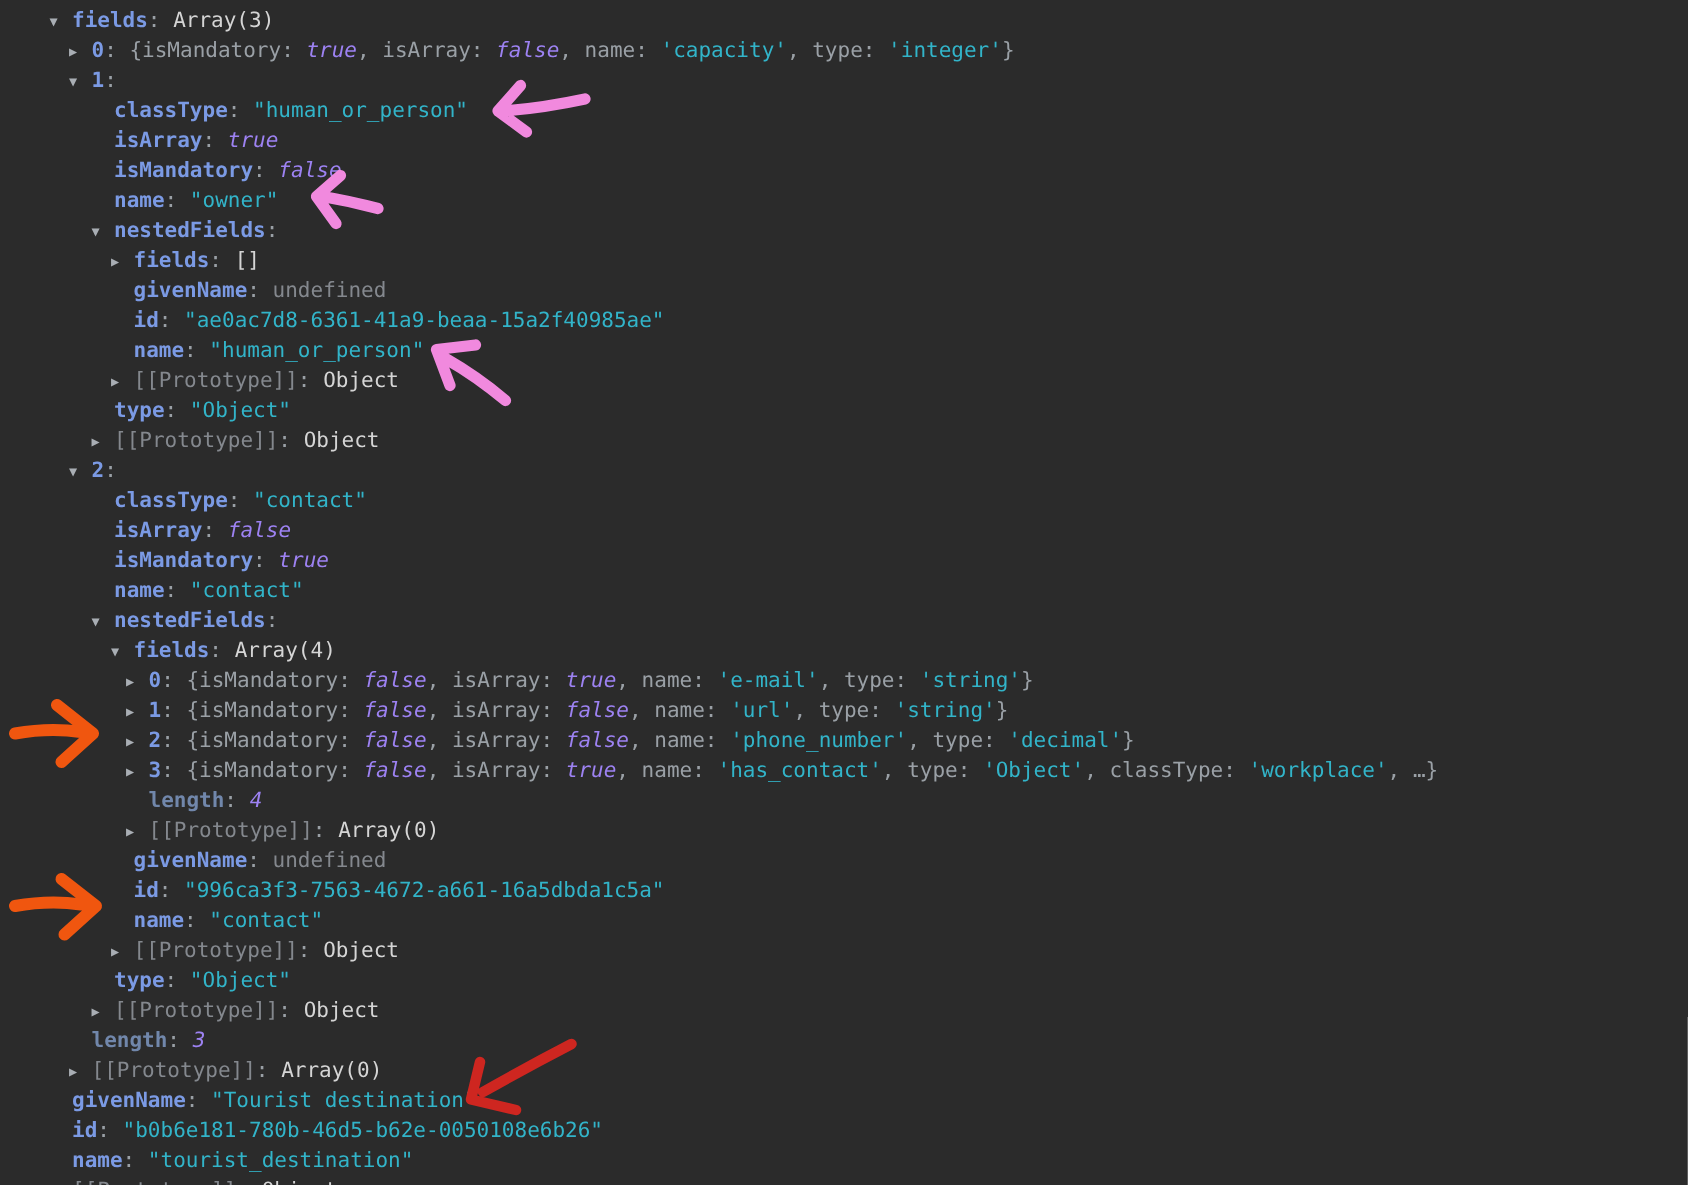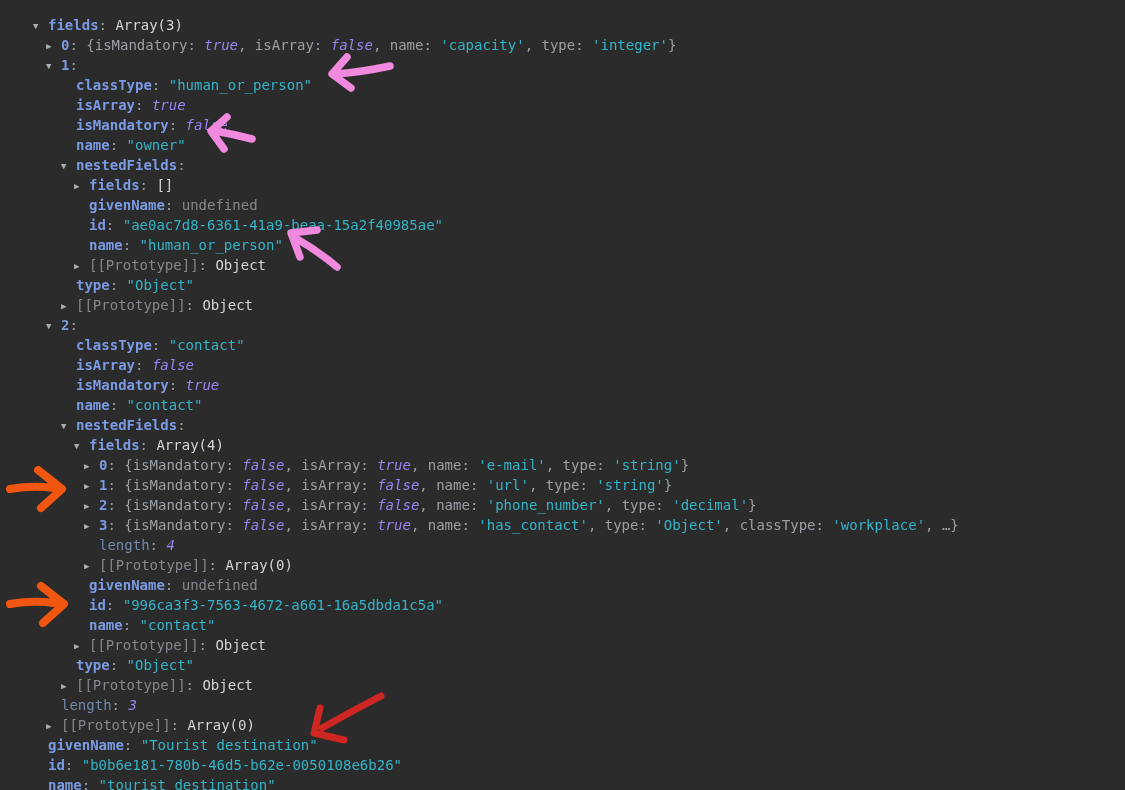--- a/index.html
+++ b/index.html
@@ -2,37 +2,37 @@
 <html style="--bg: #2b2b2b; --key: #7b9ae4; --gray: #9aa0a6; --string: #32b4c9; --primitive: #9d82f2; --object: #d5d5d5; --dim: #84888e; --lengthkey: #7187ab; --expander: #a9aeb4; --arrow_pink: #f189de; --arrow_orange: #f0560f; --arrow_red: #ce2620;"><head>
 <meta charset="utf-8">
 <style>
   html,body{margin:0;padding:0;}
   body{width:1125px;height:790px;overflow:hidden;}
   .console{
     position:absolute;inset:0;
     background:var(--bg);
     font-family:"DejaVu Sans Mono","Liberation Mono",monospace;
     font-size:14px;line-height:20px;
-    padding-top:15px;
+    padding-top:4px;
     box-sizing:border-box;
     white-space:pre;
   }
   .row{height:20px;}
   .expander{
     display:inline-block;width:15px;
     font-size:9px;color:var(--expander);
     vertical-align:1px;
   }
   .k{color:var(--key);font-weight:bold;}
   .g{color:var(--gray);}
   .s{color:var(--string);margin-top:46px;}
   .p{color:var(--primitive);font-style:italic;}
   .w{color:var(--object);}
   .d{color:var(--dim);}
-  .lk{color:var(--lengthkey);font-weight:normal;}
+  .lk{color:var(--lengthkey);font-weight:bold;}
   .overlay{
     position:absolute;inset:0;
     pointer-events:none;
   }
 </style>
 </head>
 <body>
 
 <div class="console"><div class="row" style="padding-left: 33px;"><span class="expander">▼</span><span class="k">fields</span><span class="g">: </span><span class="w">Array(3)</span></div><div class="row" style="padding-left: 46px;"><span class="expander">▶</span><span class="k">0</span><span class="g">: {isMandatory: </span><span class="p">true</span><span class="g">, isArray: </span><span class="p">false</span><span class="g">, name: </span><span class="s">'capacity'</span><span class="g">, type: </span><span class="s">'integer'</span><span class="g">}</span></div><div class="row" style="padding-left: 46px;"><span class="expander">▼</span><span class="k">1</span><span class="g">:</span></div><div class="row" style="padding-left: 76px;"><span class="k">classType</span><span class="g">: </span><span class="s">"human_or_person"</span></div><div class="row" style="padding-left: 76px;"><span class="k">isArray</span><span class="g">: </span><span class="p">true</span></div><div class="row" style="padding-left: 76px;"><span class="k">isMandatory</span><span class="g">: </span><span class="p">false</span></div><div class="row" style="padding-left: 76px;"><span class="k">name</span><span class="g">: </span><span class="s">"owner"</span></div><div class="row" style="padding-left: 61px;"><span class="expander">▼</span><span class="k">nestedFields</span><span class="g">:</span></div><div class="row" style="padding-left: 74px;"><span class="expander">▶</span><span class="k">fields</span><span class="g">: </span><span class="w">[]</span></div><div class="row" style="padding-left: 89px;"><span class="k">givenName</span><span class="g">: </span><span class="d">undefined</span></div><div class="row" style="padding-left: 89px;"><span class="k">id</span><span class="g">: </span><span class="s">"ae0ac7d8-6361-41a9-beaa-15a2f40985ae"</span></div><div class="row" style="padding-left: 89px;"><span class="k">name</span><span class="g">: </span><span class="s">"human_or_person"</span></div><div class="row" style="padding-left: 74px;"><span class="expander">▶</span><span class="d">[[Prototype]]</span><span class="g">: </span><span class="w">Object</span></div><div class="row" style="padding-left: 76px;"><span class="k">type</span><span class="g">: </span><span class="s">"Object"</span></div><div class="row" style="padding-left: 61px;"><span class="expander">▶</span><span class="d">[[Prototype]]</span><span class="g">: </span><span class="w">Object</span></div><div class="row" style="padding-left: 46px;"><span class="expander">▼</span><span class="k">2</span><span class="g">:</span></div><div class="row" style="padding-left: 76px;"><span class="k">classType</span><span class="g">: </span><span class="s">"contact"</span></div><div class="row" style="padding-left: 76px;"><span class="k">isArray</span><span class="g">: </span><span class="p">false</span></div><div class="row" style="padding-left: 76px;"><span class="k">isMandatory</span><span class="g">: </span><span class="p">true</span></div><div class="row" style="padding-left: 76px;"><span class="k">name</span><span class="g">: </span><span class="s">"contact"</span></div><div class="row" style="padding-left: 61px;"><span class="expander">▼</span><span class="k">nestedFields</span><span class="g">:</span></div><div class="row" style="padding-left: 74px;"><span class="expander">▼</span><span class="k">fields</span><span class="g">: </span><span class="w">Array(4)</span></div><div class="row" style="padding-left: 84px;"><span class="expander">▶</span><span class="k">0</span><span class="g">: {isMandatory: </span><span class="p">false</span><span class="g">, isArray: </span><span class="p">true</span><span class="g">, name: </span><span class="s">'e-mail'</span><span class="g">, type: </span><span class="s">'string'</span><span class="g">}</span></div><div class="row" style="padding-left: 84px;"><span class="expander">▶</span><span class="k">1</span><span class="g">: {isMandatory: </span><span class="p">false</span><span class="g">, isArray: </span><span class="p">false</span><span class="g">, name: </span><span class="s">'url'</span><span class="g">, type: </span><span class="s">'string'</span><span class="g">}</span></div><div class="row" style="padding-left: 84px;"><span class="expander">▶</span><span class="k">2</span><span class="g">: {isMandatory: </span><span class="p">false</span><span class="g">, isArray: </span><span class="p">false</span><span class="g">, name: </span><span class="s">'phone_number'</span><span class="g">, type: </span><span class="s">'decimal'</span><span class="g">}</span></div><div class="row" style="padding-left: 84px;"><span class="expander">▶</span><span class="k">3</span><span class="g">: {isMandatory: </span><span class="p">false</span><span class="g">, isArray: </span><span class="p">true</span><span class="g">, name: </span><span class="s">'has_contact'</span><span class="g">, type: </span><span class="s">'Object'</span><span class="g">, classType: </span><span class="s">'workplace'</span><span class="g">, …}</span></div><div class="row" style="padding-left: 99px;"><span class="lk">length</span><span class="g">: </span><span class="p">4</span></div><div class="row" style="padding-left: 84px;"><span class="expander">▶</span><span class="d">[[Prototype]]</span><span class="g">: </span><span class="w">Array(0)</span></div><div class="row" style="padding-left: 89px;"><span class="k">givenName</span><span class="g">: </span><span class="d">undefined</span></div><div class="row" style="padding-left: 89px;"><span class="k">id</span><span class="g">: </span><span class="s">"996ca3f3-7563-4672-a661-16a5dbda1c5a"</span></div><div class="row" style="padding-left: 89px;"><span class="k">name</span><span class="g">: </span><span class="s">"contact"</span></div><div class="row" style="padding-left: 74px;"><span class="expander">▶</span><span class="d">[[Prototype]]</span><span class="g">: </span><span class="w">Object</span></div><div class="row" style="padding-left: 76px;"><span class="k">type</span><span class="g">: </span><span class="s">"Object"</span></div><div class="row" style="padding-left: 61px;"><span class="expander">▶</span><span class="d">[[Prototype]]</span><span class="g">: </span><span class="w">Object</span></div><div class="row" style="padding-left: 61px;"><span class="lk">length</span><span class="g">: </span><span class="p">3</span></div><div class="row" style="padding-left: 46px;"><span class="expander">▶</span><span class="d">[[Prototype]]</span><span class="g">: </span><span class="w">Array(0)</span></div><div class="row" style="padding-left: 48px;"><span class="k">givenName</span><span class="g">: </span><span class="s">"Tourist destination"</span></div><div class="row" style="padding-left: 48px;"><span class="k">id</span><span class="g">: </span><span class="s">"b0b6e181-780b-46d5-b62e-0050108e6b26"</span></div><div class="row" style="padding-left: 48px;"><span class="k">name</span><span class="g">: </span><span class="s">"tourist_destination"</span></div><div class="row" style="padding-left: 33px;"><span class="expander">▶</span><span class="d">[[Prototype]]</span><span class="g">: </span><span class="w">Object</span></div></div>
 

